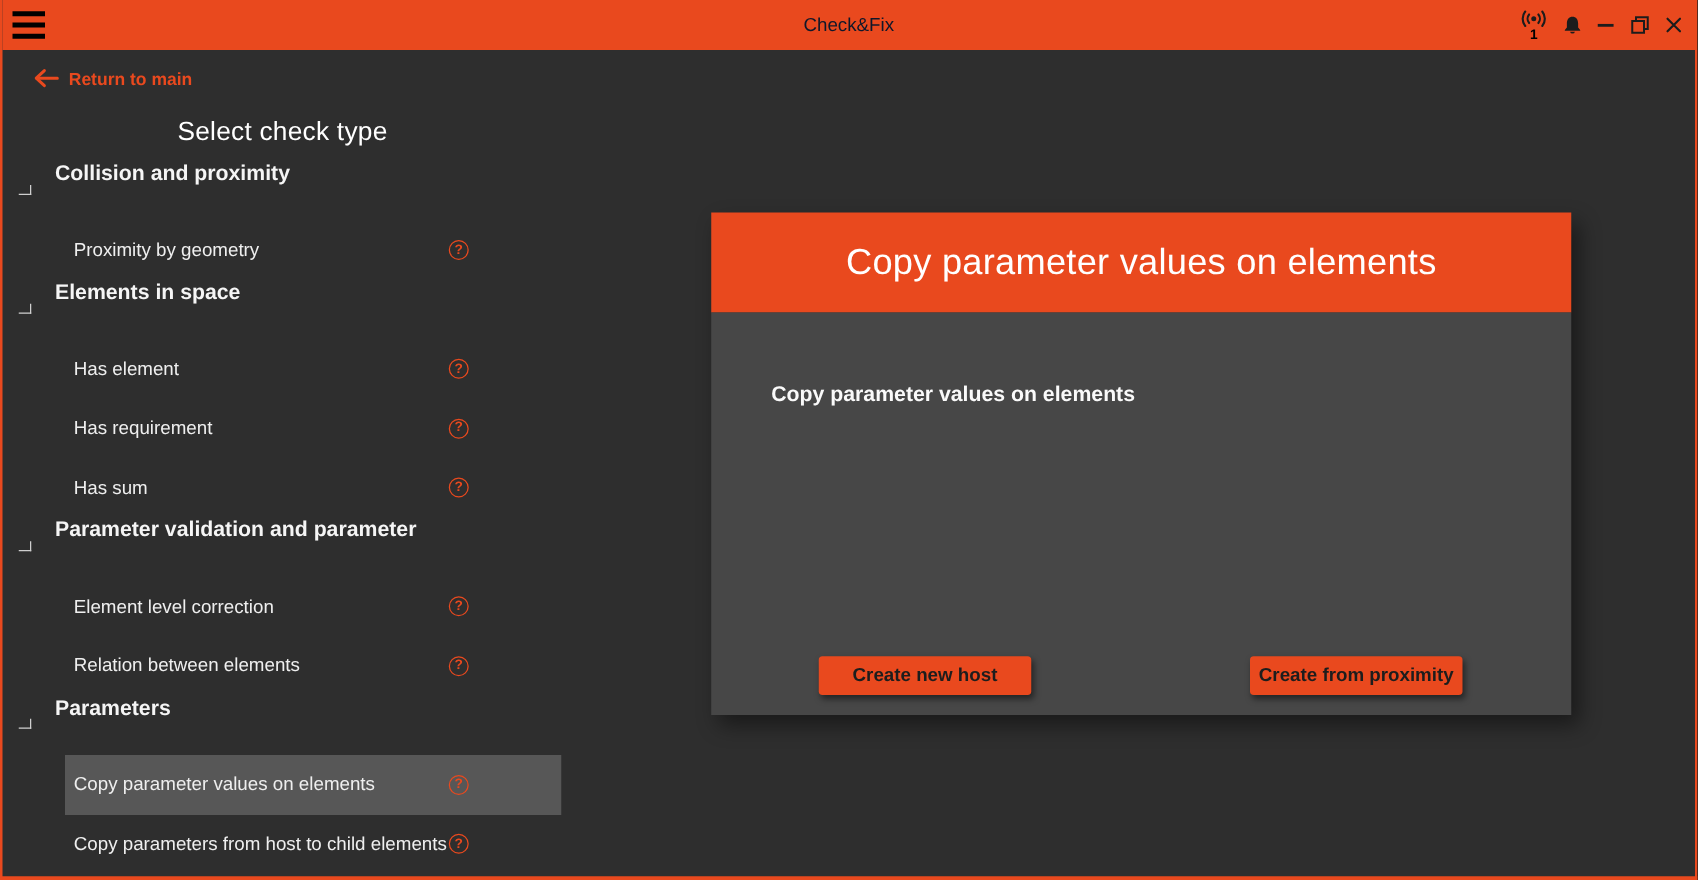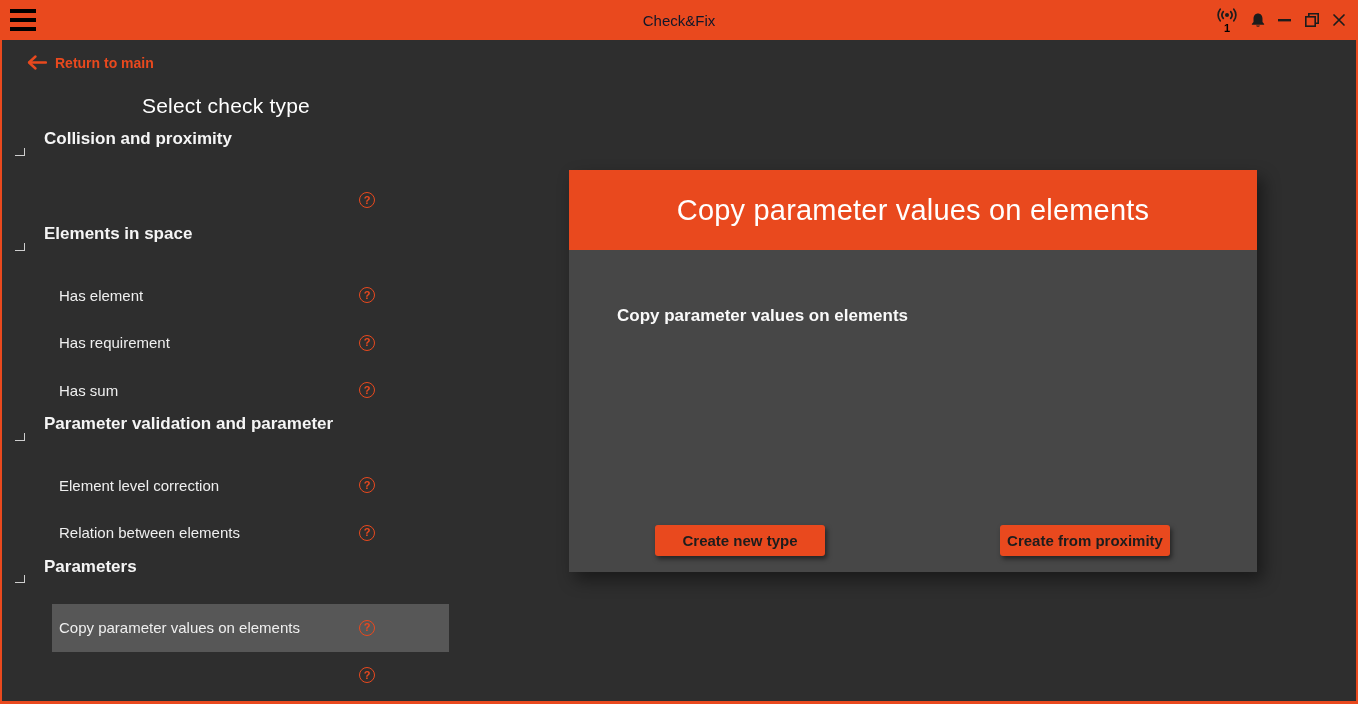--- a/index.html
+++ b/index.html
@@ -153,20 +153,23 @@
   <div class="page-heading">Select check type</div>
 
   <div class="tree">
 
     <div class="tree-row category">
       <span class="expander"></span>
       <span>Collision and proximity</span>
     </div>
 
     <div class="tree-row">
+      <div class="item-box">
+        <span class="item-label">Proximity by geometry</span>
+      </div>
       <span class="help-icon">?</span>
     </div>
 
     <div class="tree-row category">
       <span class="expander"></span>
       <span>Elements in space</span>
     </div>
 
     <div class="tree-row">
       <div class="item-box">
@@ -214,31 +217,34 @@
     </div>
 
     <div class="tree-row selected">
       <div class="item-box">
         <span class="item-label">Copy parameter values on elements</span>
       </div>
       <span class="help-icon">?</span>
     </div>
 
     <div class="tree-row">
+      <div class="item-box">
+        <span class="item-label">Copy parameters from host to child elements</span>
+      </div>
       <span class="help-icon">?</span>
     </div>
 
   </div>
 
   <div class="dialog">
     <div class="dialog-header">
       <span class="dialog-title">Copy parameter values on elements</span>
     </div>
     <div class="dialog-body">
       <div class="dialog-body-heading">Copy parameter values on elements</div>
       <div class="dialog-buttons">
-        <button class="dlg-btn">Create new type</button>
+        <button class="dlg-btn">Create new host</button>
         <button class="dlg-btn">Create from proximity</button>
       </div>
     </div>
   </div>
 
 </div>
 
 </body></html>

